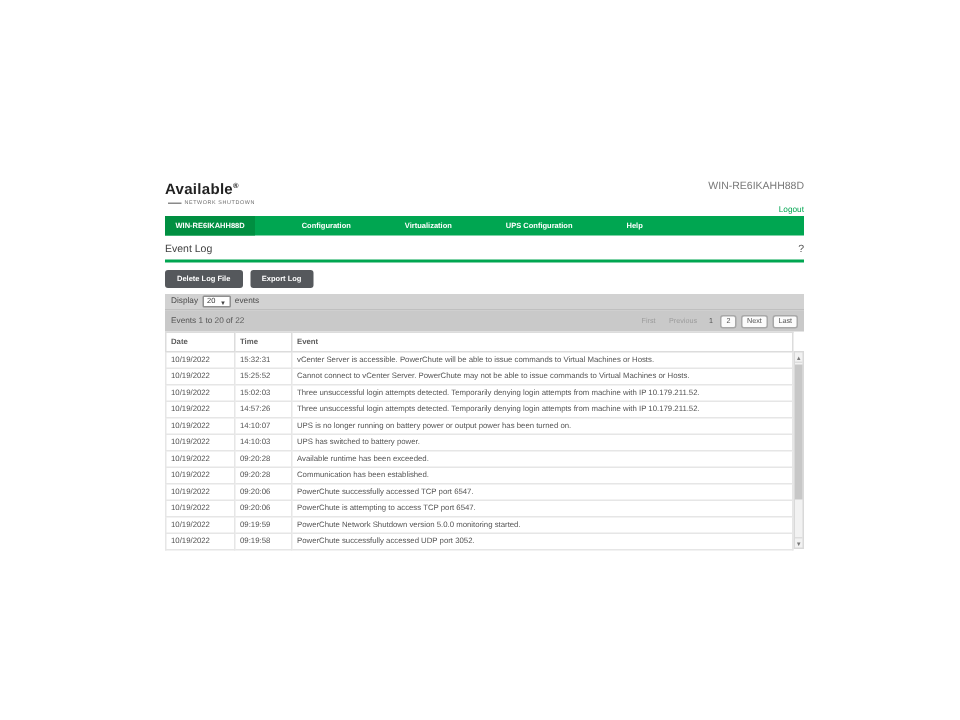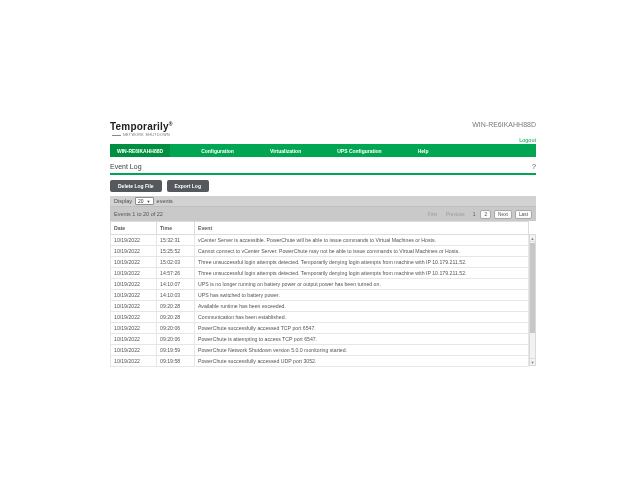--- a/index.html
+++ b/index.html
@@ -72,21 +72,21 @@
     background: #c7c7c7; cursor: grab; }
 </style>
 </head>
 <body>
 
 <div class="app">
 
   <div class="topbar">
     <div class="brand">
       <div class="brand-name">
-        <span>Temporarily</span><span class="reg">®</span>
+        <span>Available</span><span class="reg">®</span>
       </div>
       <div class="brand-sub">
         <span class="subline"></span>
         <span class="subtxt">NETWORK SHUTDOWN</span>
       </div>
     </div>
     <div class="host">
       <div class="hostname">WIN-RE6IKAHH88D</div>
       <span class="logout">Logout</span>
     </div>

